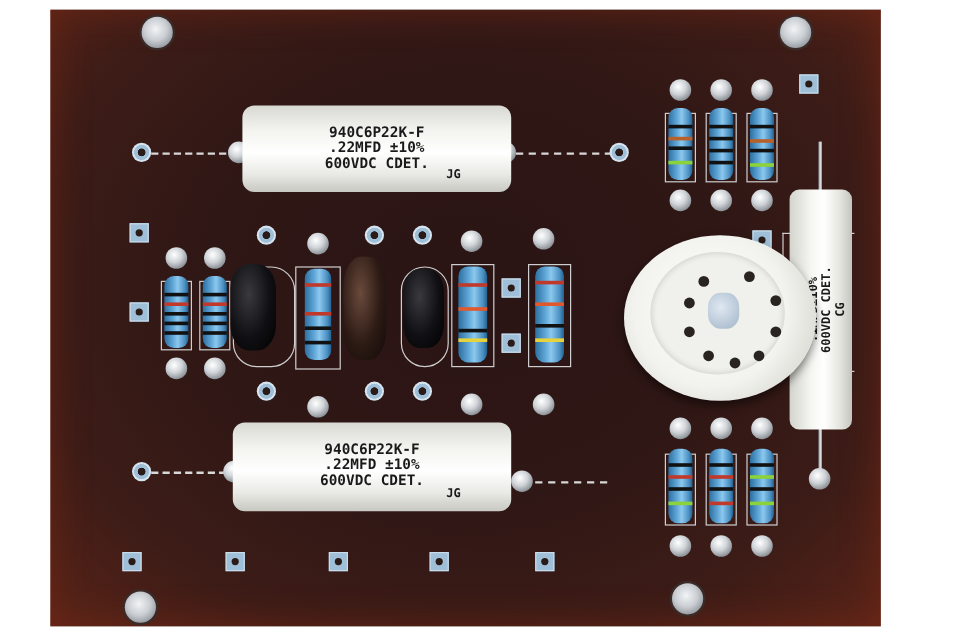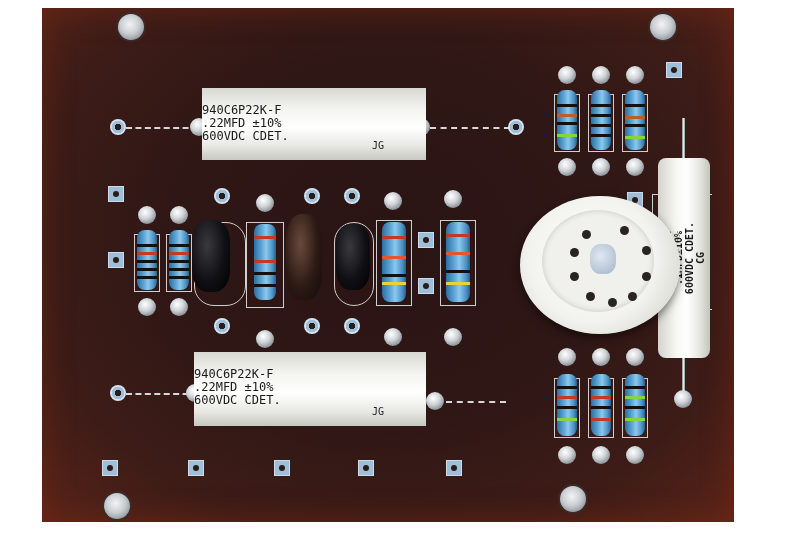--- a/index.html
+++ b/index.html
@@ -20,21 +20,21 @@
   
   .rpad { position: absolute; width: 16px; height: 16px; border-radius: 50%;
     background: radial-gradient(circle, #2a1a18 0 3px, #9fbfd8 3.5px 6px, #d6e4ef 6.5px 8px); }
   
   .joint { position: absolute; width: 18px; height: 18px; border-radius: 50%;
     background: radial-gradient(circle at 40% 35%, #ffffff 0%, #d0d4d8 40%, #80868c 80%, #4a4e52 100%); }
   
   .dash { position: absolute; height: 0; border-top: 2px dashed #d8d8d8; }
   
   .cap { position: absolute; background: linear-gradient(180deg, #d9d9d4 0%, #f4f4f0 30%, #ffffff 55%, #e8e8e4 80%, #c8c8c2 100%);
-    border-radius: 0; color: #1a1a1a; font-size: 12px; line-height: 13px; text-align: left; font-weight: normal; }
+    border-radius: 10px; color: #1a1a1a; font-size: 12px; line-height: 13px; text-align: center; font-weight: bold; }
   .cap .txt { position: absolute; left: 0; right: 0; top: 16px; }
   .cap .jg { position: absolute; right: 42px; bottom: 8px; font-size: 10px; }
   .cap-v { position: absolute; background: linear-gradient(90deg, #d4d4ce 0%, #f6f6f2 35%, #ffffff 55%, #e6e6e0 80%, #c4c4be 100%); border-radius: 8px; }
   .cap-v .vtxt { position: absolute; left: 50%; top: 50%; transform: translate(-50%,-50%) rotate(-90deg);
     white-space: nowrap; font-size: 10px; line-height: 11px; color: #1a1a1a; font-weight: bold; text-align: center; }
   
   .lead { position: absolute; background: linear-gradient(90deg, #7c8288, #e6e8ea, #8a9096); }
   
   .res { position: absolute; width: 20px; border-radius: 8px;
     background: linear-gradient(90deg, #2d6fa0 0%, #5fa6d6 35%, #8cc8ee 55%, #4a90c2 85%, #24608e 100%); }

